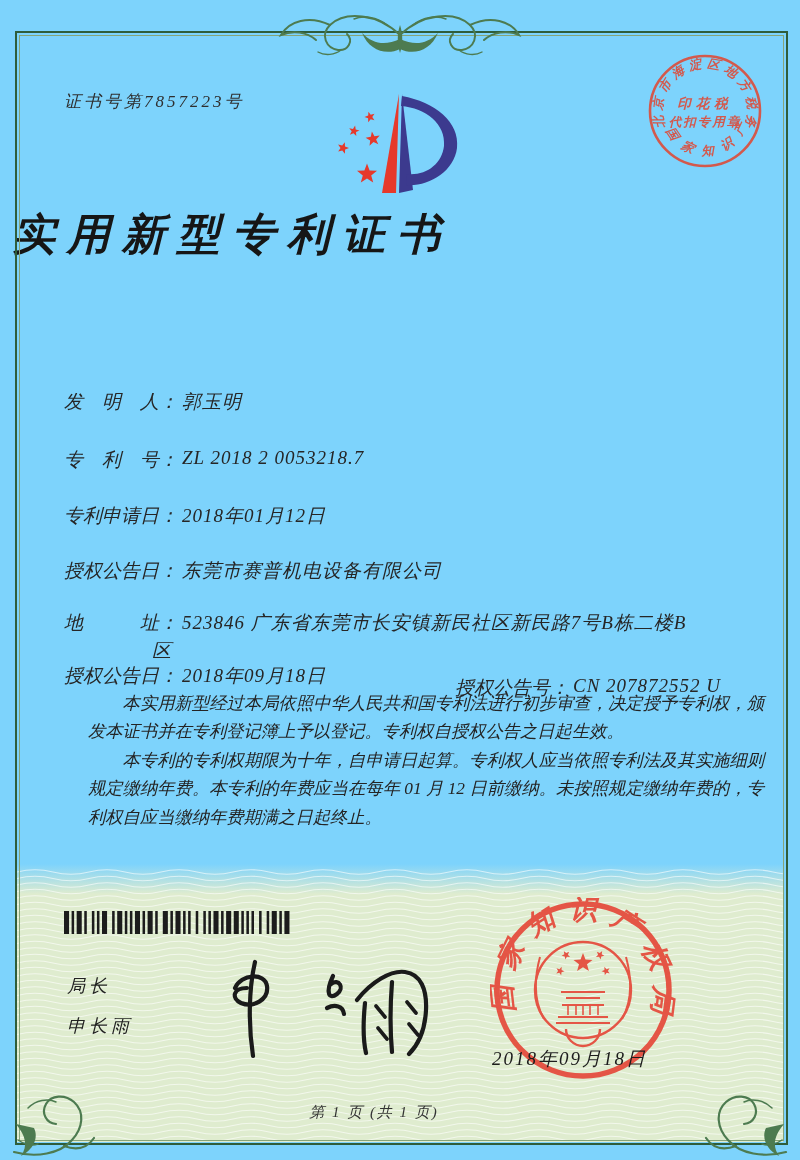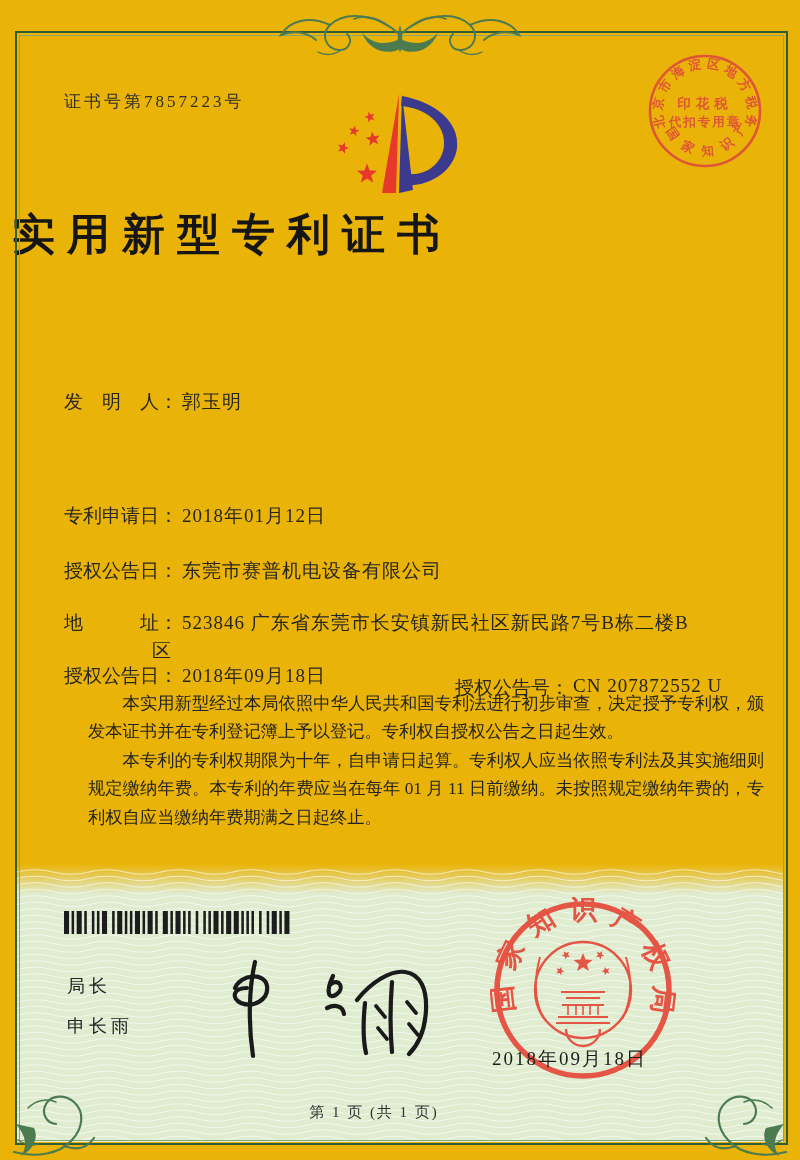--- a/index.html
+++ b/index.html
@@ -1,19 +1,19 @@
 <!DOCTYPE html>
 <html><head>
 <meta charset="utf-8">
 <style>
   html,body{margin:0;padding:0;background:#e9e6da;}
   .page{
     position:relative;width:800px;height:1160px;margin:0 auto;
-    background:#eab308;overflow:hidden;
-    font-family:"Liberation Serif","DejaVu Serif",serif;color:#262626;
+    background:#7dd3fc;overflow:hidden;
+    font-family:"Liberation Serif","DejaVu Serif",serif;color:#262626;font-style:italic;
   }
   
   .band{position:absolute;left:17px;top:864px;width:766px;height:278px;z-index:1;
     background:linear-gradient(180deg, rgba(223,236,209,0) 0px, #dfeccf 30px, #dfeccf 100%);}
   .band svg{position:absolute;left:0;top:0;}
   
   .frame{position:absolute;left:15px;top:31px;width:769px;height:1110px;
     border:2px solid #2f5d3a;z-index:5;pointer-events:none;}
   .frame .inner{position:absolute;left:2px;top:2px;right:2px;bottom:2px;border:1px solid #87a478;}
   .orn{position:absolute;z-index:6;pointer-events:none;}
@@ -166,20 +166,23 @@
     <polygon points="69,8 52,107 66,107" fill="#e6392b"></polygon>
     <polygon points="72,8 69,107 83,104" fill="#3c3a8e"></polygon>
     <path d="M72,10 C105,16 130,36 127,62 C124,86 98,101 76,99 L77,88 C96,90 112,78 114,60 C116,38 96,22 71,20 Z" fill="#3c3a8e"></path>
   </svg>
 
   <div class="title">实用新型专利证书</div>
 
   <div class="field" style="top:389px">
     <span class="flabel">发明人</span><span class="colon">：</span><span class="fvalue">郭玉明</span>
   </div>
+  <div class="field" style="top:447px">
+    <span class="flabel">专利号</span><span class="colon">：</span><span class="fvalue">ZL 2018 2 0053218.7</span>
+  </div>
   <div class="field" style="top:503px">
     <span class="flabel">专利申请日</span><span class="colon">：</span><span class="fvalue">2018年01月12日</span>
   </div>
   <div class="field" style="top:558px">
     <span class="flabel">授权公告日</span><span class="colon">：</span><span class="fvalue">东莞市赛普机电设备有限公司</span>
   </div>
   <div class="field" style="top:610px">
     <span class="flabel">地址</span><span class="colon">：</span><span class="fvalue" id="addr-line1">523846 广东省东莞市长安镇新民社区新民路7号B栋二楼B</span>
     <span class="addr-wrap" id="addr-line2">区</span>
   </div>
@@ -187,21 +190,21 @@
     <span>
       <span class="flabel">授权公告日</span><span class="colon">：</span><span class="fvalue">2018年09月18日</span>
     </span>
     <span class="right">
       <span>授权公告号</span><span>：</span><span class="fvalue">CN 207872552 U</span>
     </span>
   </div>
 
   <div class="paras">
     <p>本实用新型经过本局依照中华人民共和国专利法进行初步审查，决定授予专利权，颁发本证书并在专利登记簿上予以登记。专利权自授权公告之日起生效。</p>
-    <p>本专利的专利权期限为十年，自申请日起算。专利权人应当依照专利法及其实施细则规定缴纳年费。本专利的年费应当在每年 01 月 11 日前缴纳。未按照规定缴纳年费的，专利权自应当缴纳年费期满之日起终止。</p>
+    <p>本专利的专利权期限为十年，自申请日起算。专利权人应当依照专利法及其实施细则规定缴纳年费。本专利的年费应当在每年 01 月 12 日前缴纳。未按照规定缴纳年费的，专利权自应当缴纳年费期满之日起终止。</p>
   </div>
 
   <div class="barcode">
     <svg id="barcode-svg" width="228" height="23">
         <rect x="0.00" y="0" width="5.07" height="23" fill="#1c1c1c"></rect>
         <rect x="7.60" y="0" width="2.53" height="23" fill="#1c1c1c"></rect>
         <rect x="12.67" y="0" width="5.07" height="23" fill="#1c1c1c"></rect>
         <rect x="20.27" y="0" width="2.53" height="23" fill="#1c1c1c"></rect>
         <rect x="27.87" y="0" width="2.53" height="23" fill="#1c1c1c"></rect>
         <rect x="32.93" y="0" width="2.53" height="23" fill="#1c1c1c"></rect>

